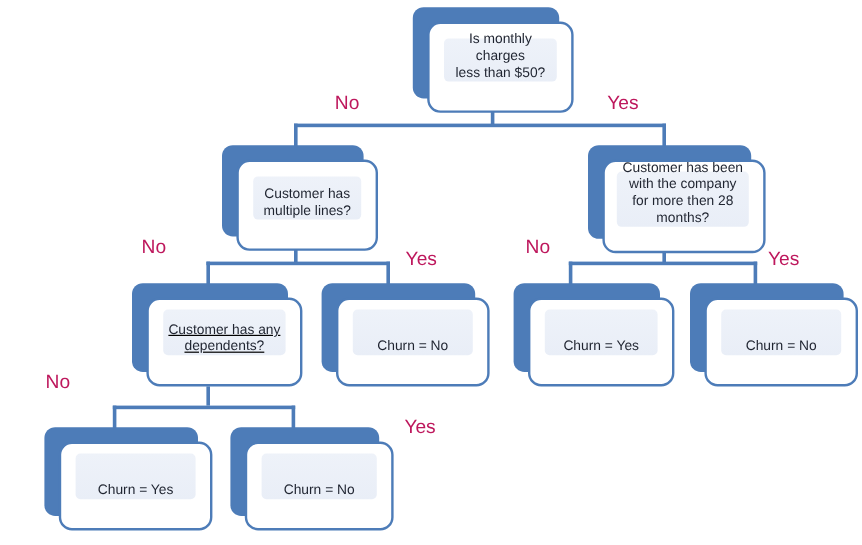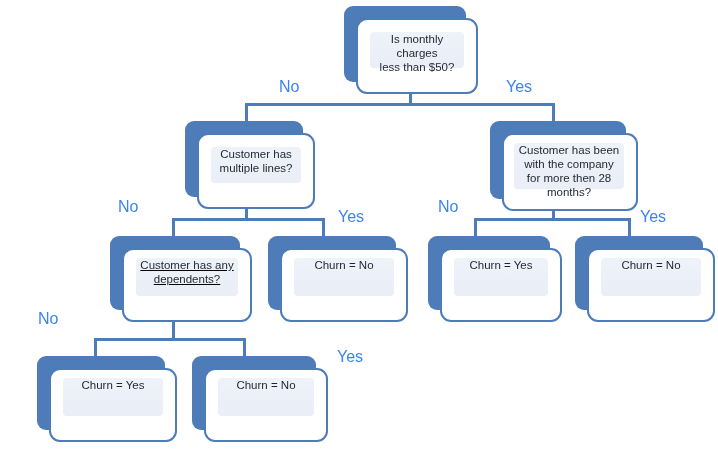--- a/index.html
+++ b/index.html
@@ -24,21 +24,21 @@
     position: absolute;
     background: #4d7cb8;
   }
   .edge-v { width: 3px; }
   .edge-h { height: 3px; }
 
   
   .branch-label {
     position: absolute;
     font-size: 16px;
-    color: #3b82f6;
+    color: #be185d;
     line-height: 18px;
     white-space: nowrap;
   }
 
   
   .node {
     position: absolute;
   }
   
   .node .plate {
@@ -66,21 +66,21 @@
   .node .panel {
     position: absolute;
     left: 14px;
     top: 14px;
     right: 14px;
     bottom: 26px;
     box-sizing: border-box;
     background: linear-gradient(180deg, #eef2f9 0%, #e9eef7 100%);
     border-radius: 4px;
     display: flex;
-    align-items: flex-start;
+    align-items: flex-end;
     justify-content: center;
     padding: 0 4px;
   }
   .node .label {
     font-size: 11.5px;
     line-height: 14px;
     color: #1f2430;
     text-align: center;
     white-space: pre-line;
   }

